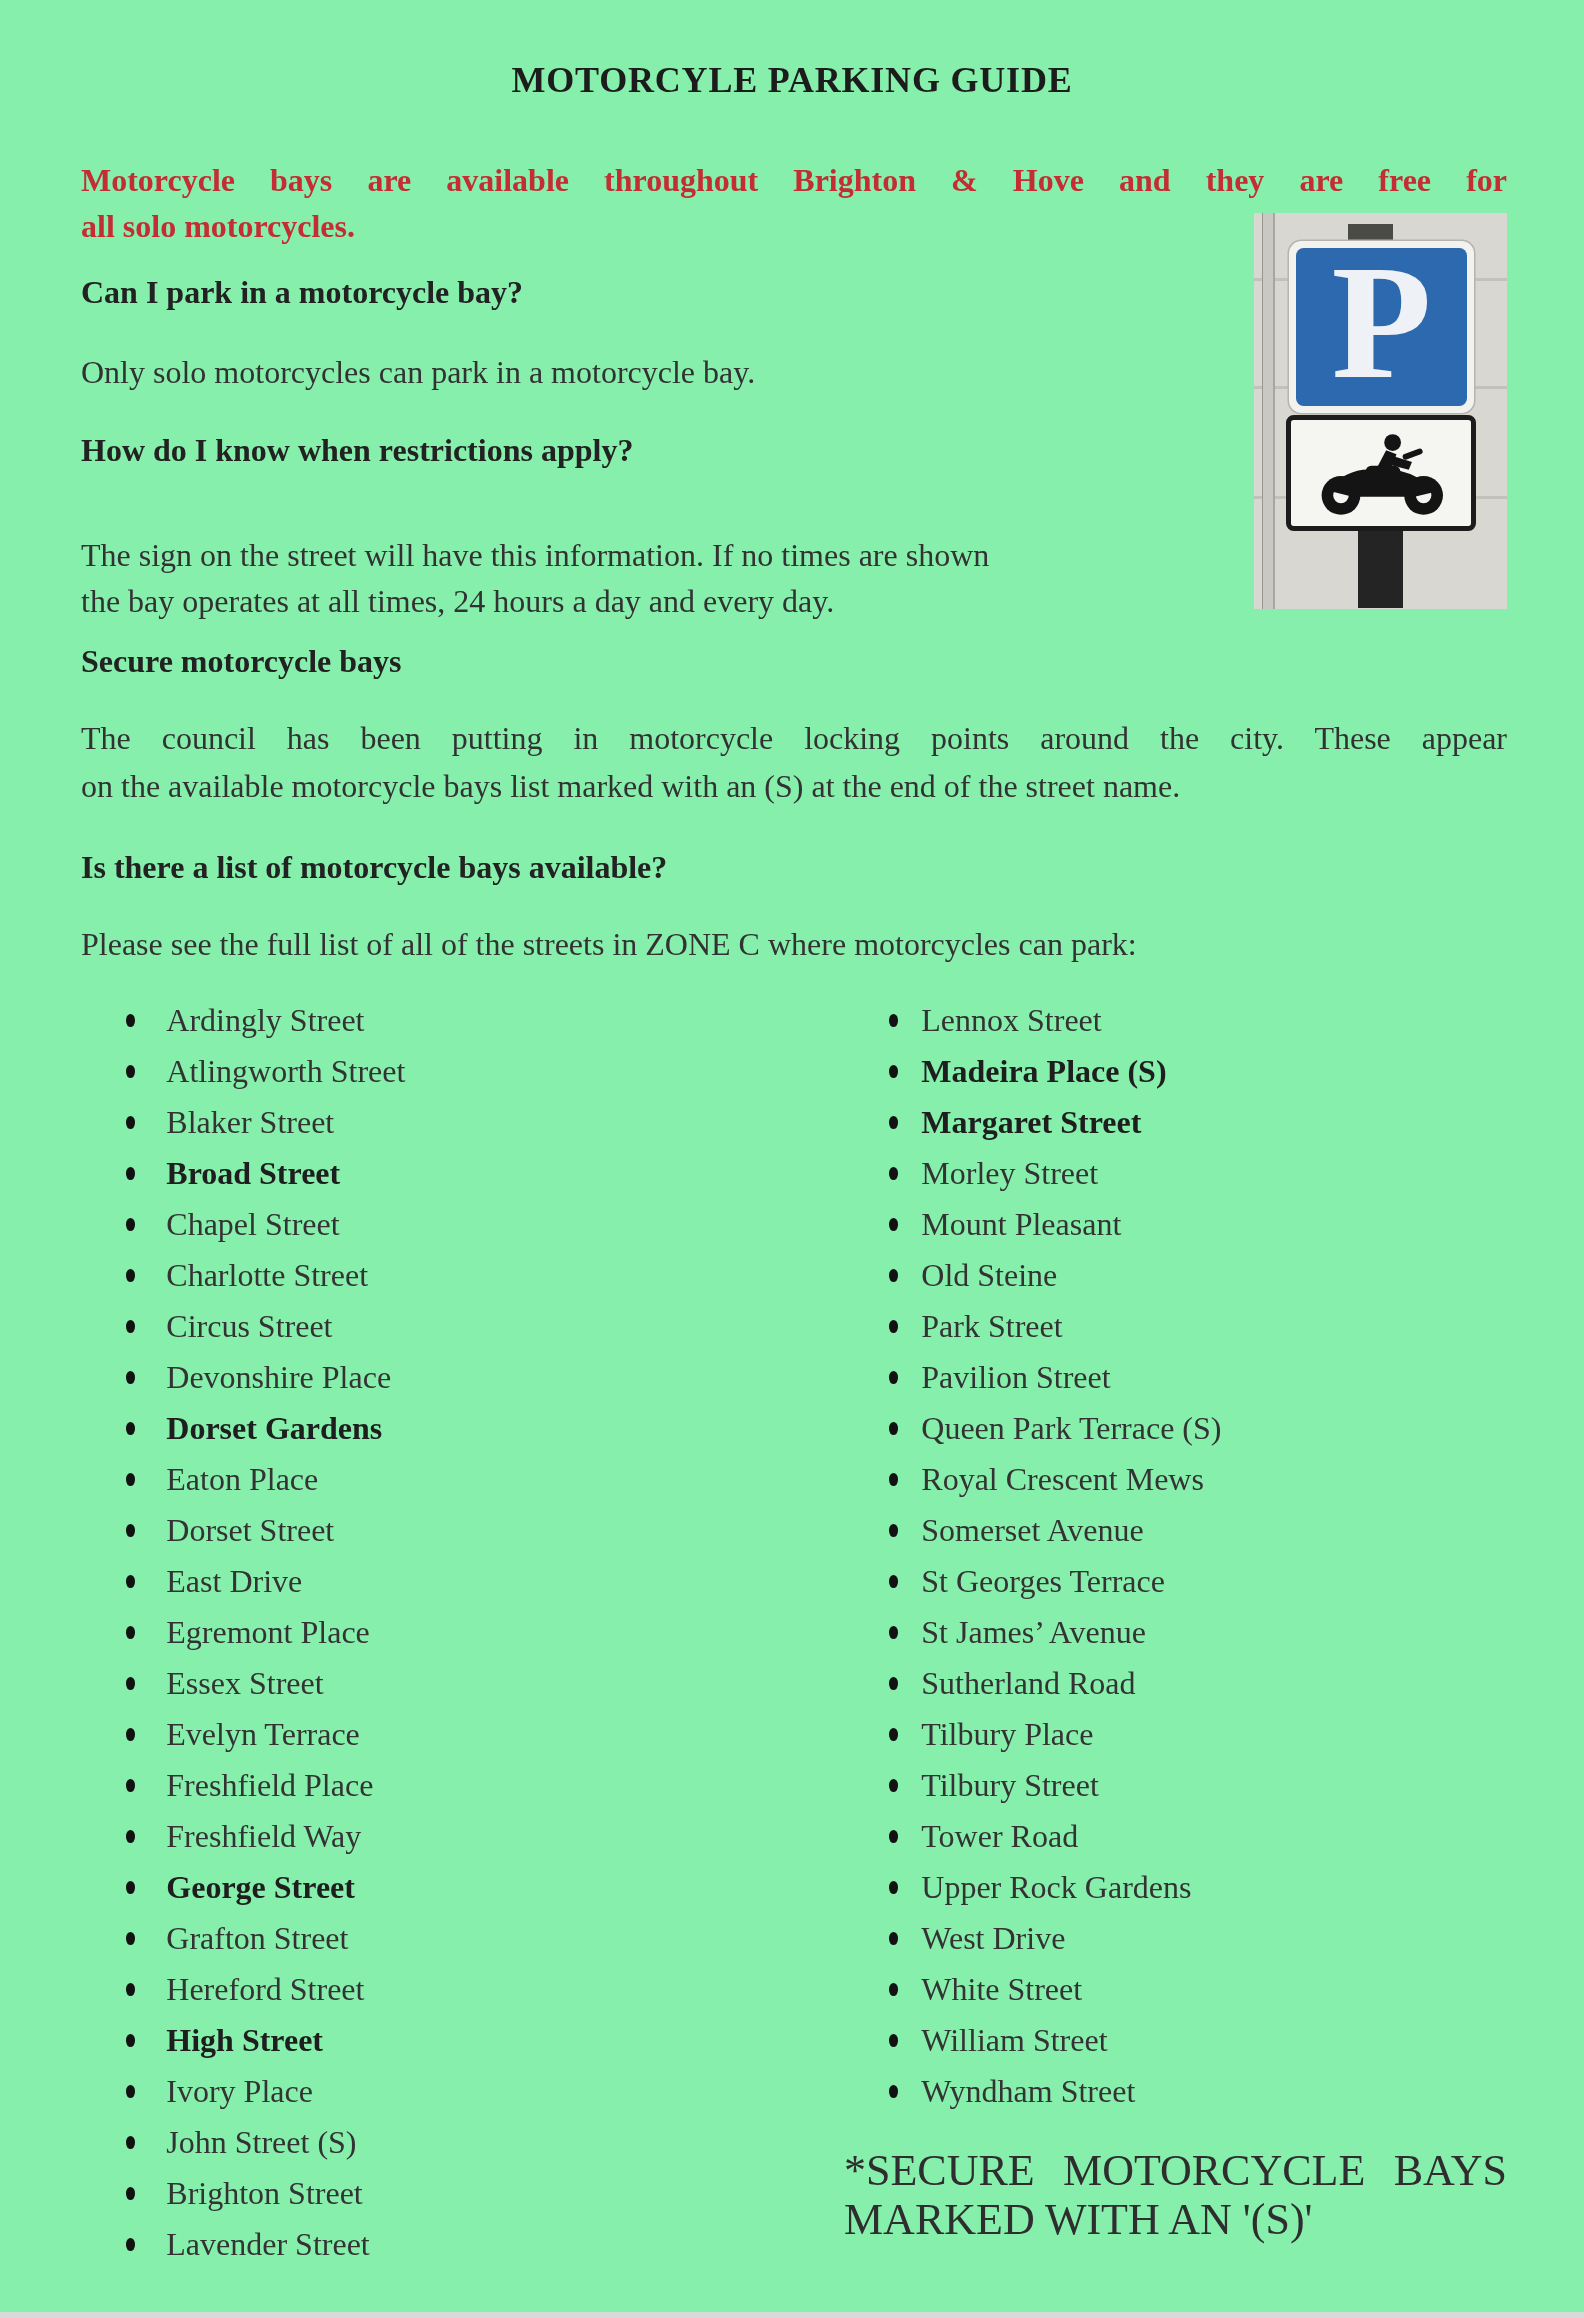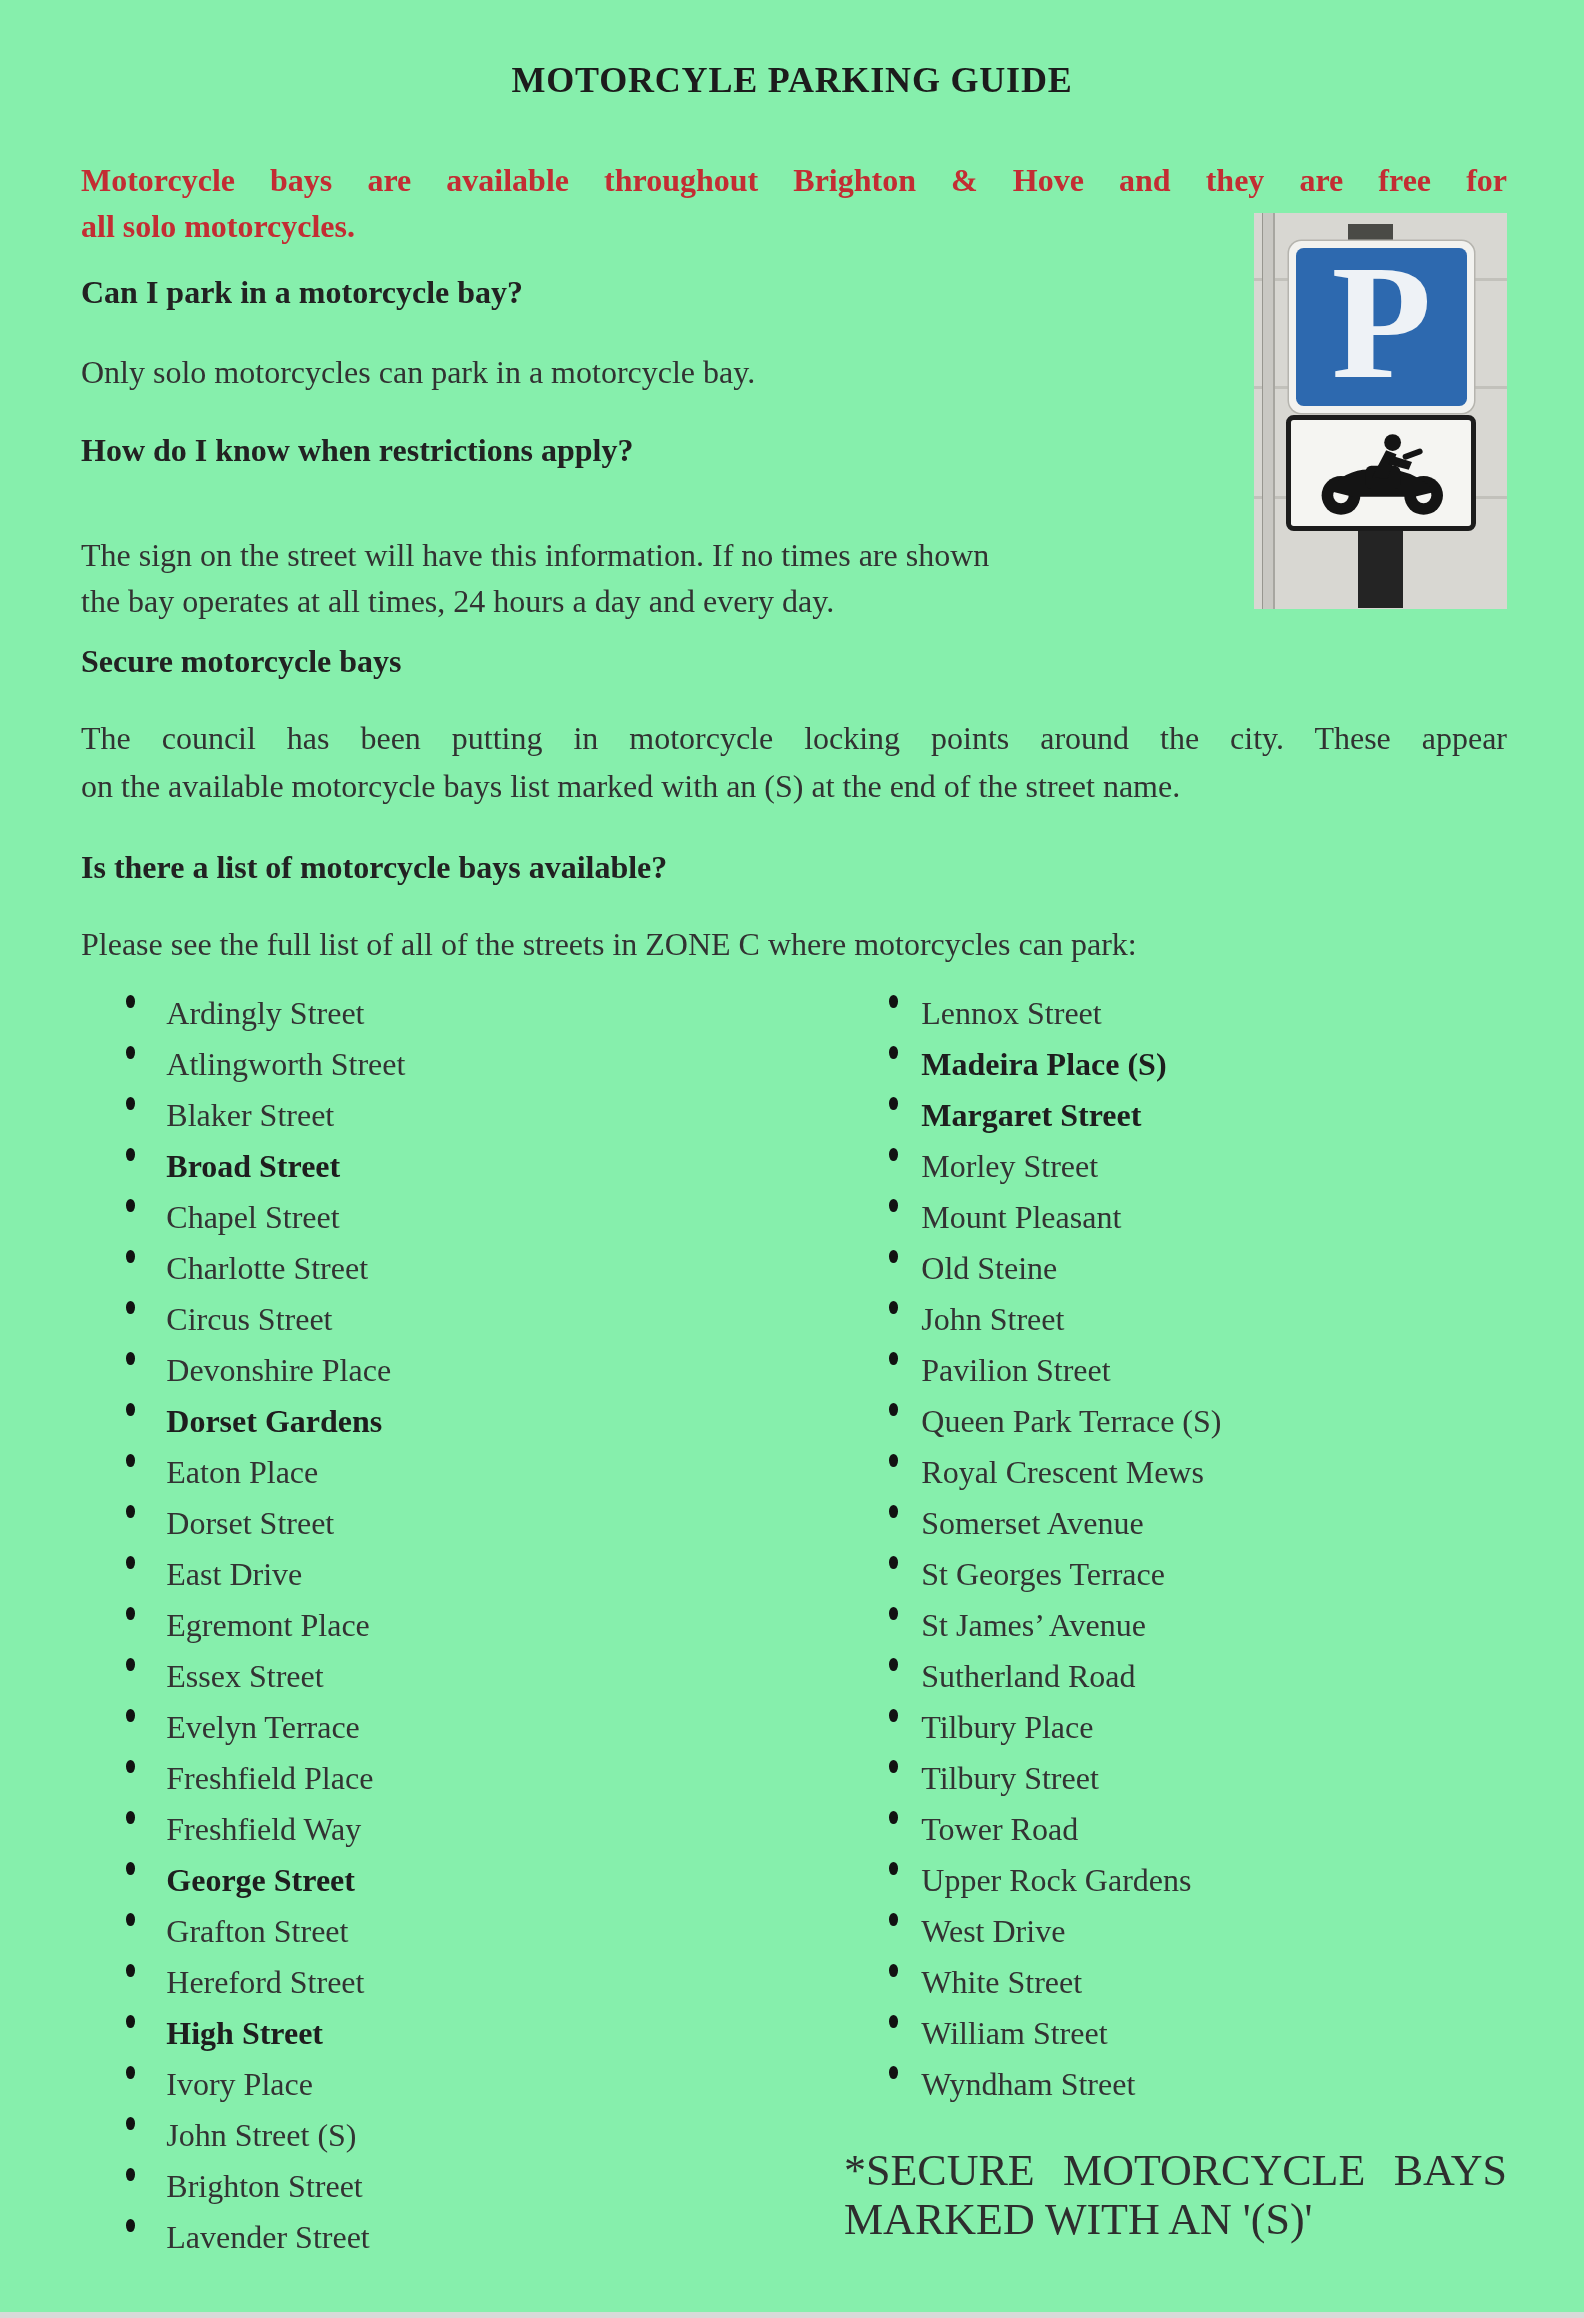--- a/index.html
+++ b/index.html
@@ -35,21 +35,21 @@
   #p-council .ln { line-height: 48px; }
   #h-list    { top: 847px; }
   #p-please  { top: 921px; }
 
   ul.streets {
     position: absolute; top: 995px; list-style: none;
     font-size: 32px; color: #333;
   }
   #street-col-left  { left: 126px; }
   #street-col-right { left: 889px; }
-  ul.streets li { display: flex; align-items: flex-start; height: 51px; white-space: nowrap; }
+  ul.streets li { display: flex; align-items: center; height: 51px; white-space: nowrap; }
   ul.streets li.bold { font-weight: bold; color: #1e1e1e; }
   .bullet {
     flex: none; width: 9.3px; height: 13px; border-radius: 50%;
     background: #121212; display: inline-block;
   }
   #street-col-left  .bullet { margin-right: 31px; }
   #street-col-right .bullet { margin-right: 23px; }
 
   #footnote {
     position: absolute; left: 844px; top: 2146px; width: 663px;
@@ -249,21 +249,21 @@
       <li>
         <span class="bullet"></span>
         <span>Mount Pleasant</span>
       </li>
       <li>
         <span class="bullet"></span>
         <span>Old Steine</span>
       </li>
       <li>
         <span class="bullet"></span>
-        <span>John Street</span>
+        <span>Park Street</span>
       </li>
       <li>
         <span class="bullet"></span>
         <span>Pavilion Street</span>
       </li>
       <li>
         <span class="bullet"></span>
         <span>Queen Park Terrace (S)</span>
       </li>
       <li>

